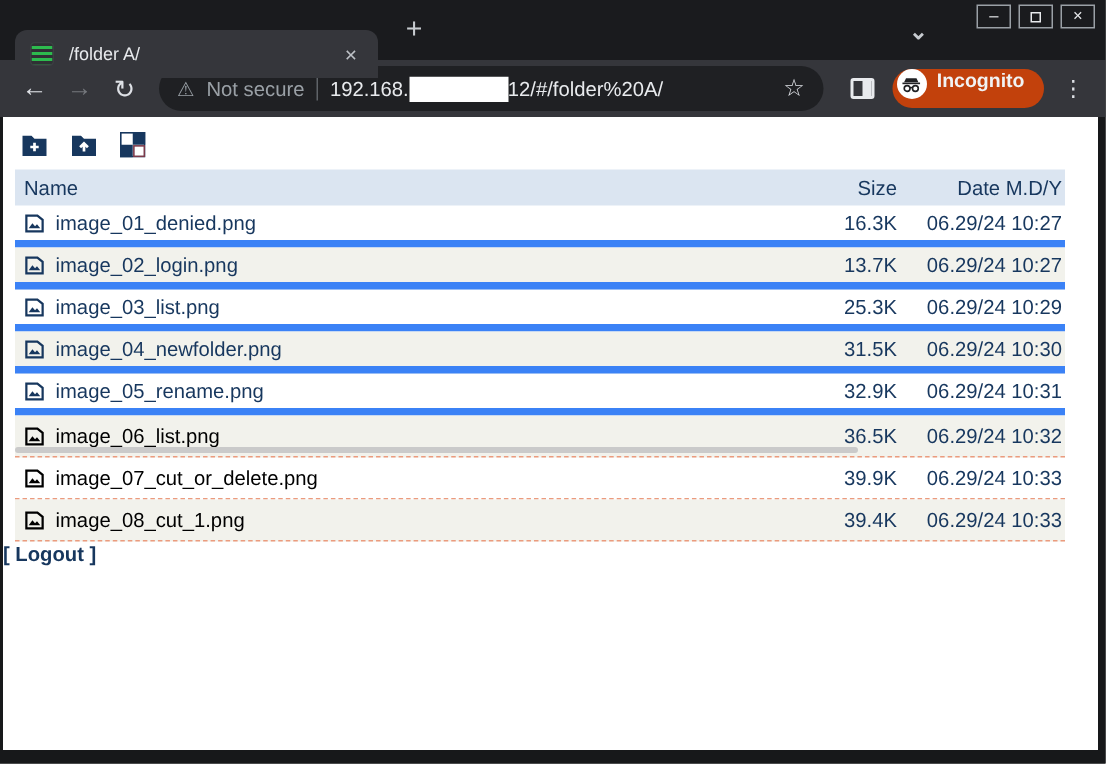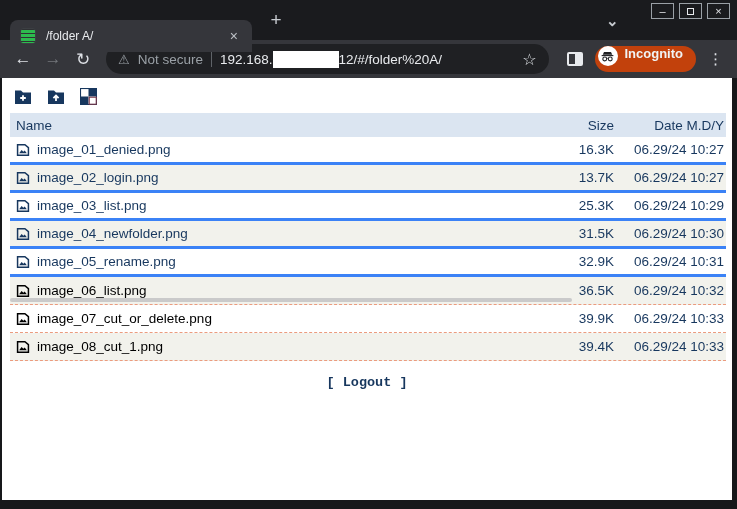--- a/index.html
+++ b/index.html
@@ -44,35 +44,35 @@
 
   
   .page { position:absolute; left:2px; right:5px; top:78px; bottom:9px; background:#ffffff;
           color:#17375e; overflow:hidden; }
   .crumb-row { display:flex; justify-content:space-between; align-items:center; margin:10px 14px 8px 12px; }
   .breadcrumb { font-size:15px; font-weight:bold; color:#17375e; }
   .breadcrumb a { color:#17375e; text-decoration:none; }
   .page-actions { display:flex; gap:15px; align-items:center; }
   .page-actions svg { display:block; }
 
-  .ftable { margin:0 6px 0 8px; font-size:13.5px; }
+  .ftable { margin:0 22px 0 8px; font-size:13.5px; }
   .thead { display:flex; align-items:center; height:24px; background:#dbe5f1; color:#17375e; }
   .col-name { flex:1; padding-left:6px; display:flex; align-items:center; gap:7px; min-width:0; }
   .col-size { width:62px; text-align:right; color:#17375e; }
   .col-date { width:112px; text-align:right; padding-right:2px; color:#17375e; }
-  .row { position:relative; display:flex; align-items:center; height:28px; border-bottom:3px solid #3b82f6; }
+  .row { position:relative; display:flex; align-items:center; height:28px; border-bottom:5px solid #3b82f6; }
   .row.striped { background:#f2f2ec; }
   .row .col-name { color:#17375e; text-decoration:none; }
   .row.cut { border-bottom:1px dashed #eb9b7e; }
   .row.cut .col-name { color:#000000; }
   .file-icon { display:flex; }
   .progress { position:absolute; left:0; bottom:2px; width:562px; height:4px; background:#cacaca; border-radius:2px; }
   .progress-fill { width:82px; height:100%; background:#3f6fd6; border-radius:2px; }
 
-  .logout-row { text-align:center; margin-top:12px;font-family:Liberation Mono, monospace; }
+  .logout-row { margin-top:0; }
   .logout-row a { color:#17375e; font-size:13.5px; font-weight:bold; text-decoration:none; }
 </style>
 </head>
 <body>
 
 <div class="window">
 
   <div class="tabbar">
     <div class="tab">
       <span class="favicon"></span>

